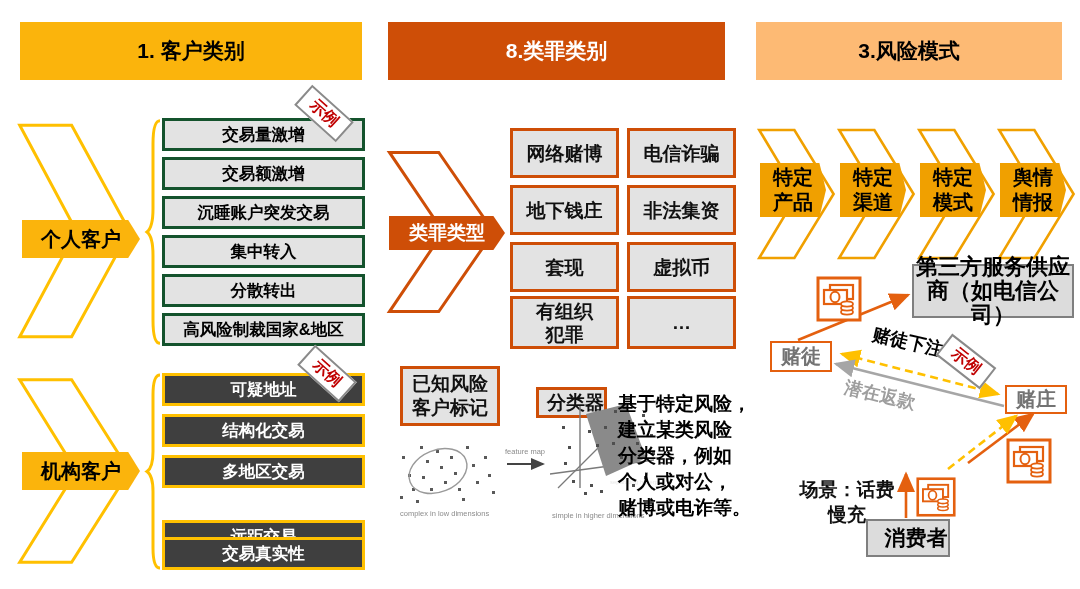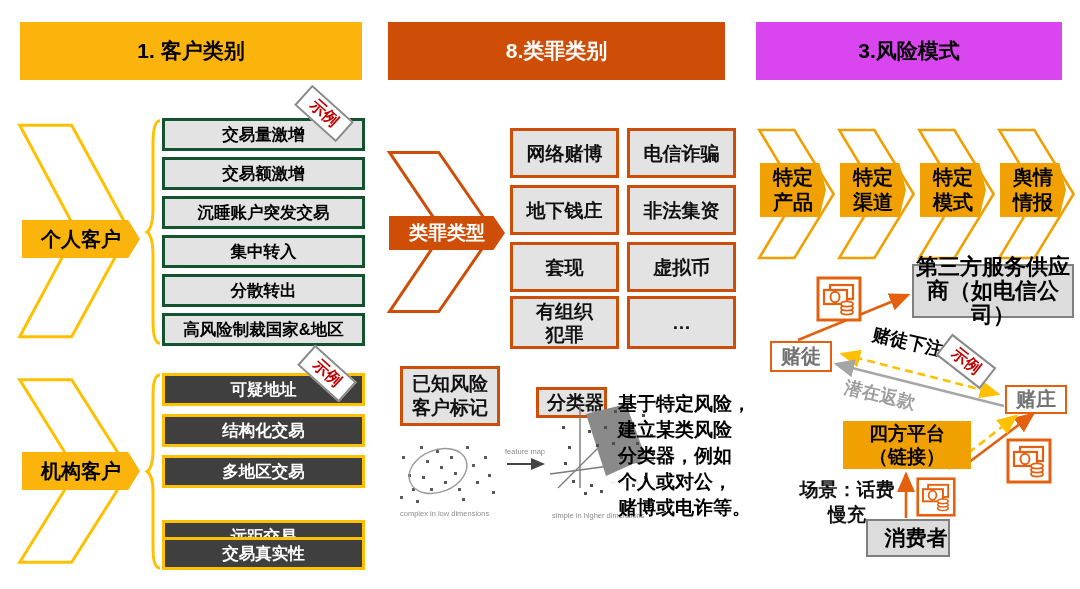--- a/index.html
+++ b/index.html
@@ -10,21 +10,21 @@
     overflow:hidden; font-weight:bold; color:#111;
   }
   .abs { position:absolute; }
   .flexc { display:flex; align-items:center; justify-content:center; text-align:center; }
   .pre { white-space:pre-line; }
 
   
   .hdr { font-size:21px; z-index:2; }
   .hdr1 { background:#FBB40C; color:#000; }
   .hdr2 { background:#CE4E07; color:#fff; }
-  .hdr3 { background:#d946ef; color:#000; }
+  .hdr3 { background:#fdba74; color:#000; }
 
   
   svg.shape { position:absolute; overflow:visible; z-index:1; }
 
   
   .pent { clip-path:polygon(0 0,90% 0,100% 50%,90% 100%,0 100%); z-index:3; }
   .glabel-yellow { background:#FBB40C; color:#000; font-size:20px; }
   .glabel-orange { background:#CE4E07; color:#fff; font-size:19px; }
   .step-label { background:#F0A000; color:#000; font-size:20px; line-height:25px; }
 
@@ -228,22 +228,20 @@
 渠道</div>
   <div class="abs flexc pent step-label pre" style="left:920px;top:163px;width:66px;height:54px;">特定
 模式</div>
   <div class="abs flexc pent step-label pre" style="left:1000px;top:163px;width:66px;height:54px;">舆情
 情报</div>
 
   <div class="abs flexc graynode pre" style="left:912px;top:264px;width:162px;height:54px;font-size:22px;line-height:24px;">第三方服务供应
 商（如电信公司）</div>
   <div class="abs flexc whitenode" style="left:770px;top:341px;width:62px;height:31px;">赌徒</div>
   <div class="abs flexc whitenode" style="left:1005px;top:385px;width:62px;height:29px;">赌庄</div>
-  <div class="abs flexc orangenode pre" style="left:843px;top:421px;width:128px;height:48px;">四方平台
-（链接）</div>
   <div class="abs flexc pre" style="left:791px;top:477px;width:112px;font-size:19px;line-height:25px;z-index:3;">场景：话费
 慢充</div>
   <div class="abs flexc graynode" style="left:866px;top:519px;width:84px;height:38px;font-size:21px;padding-left:16px;">消费者</div>
 
   <div class="edge-label" style="left:872px;top:330px;color:#000;transform:rotate(13deg);">赌徒下注</div>
   <div class="edge-label" style="left:844px;top:383px;color:#9e9e9e;transform:rotate(13deg);">潜在返款</div>
 
   <div class="stamp" style="left:938px;top:348px;transform:rotate(38deg);">示例</div>
 
   <svg class="abs" style="left:816px;top:276px;z-index:4;" width="46" height="46" viewBox="0 0 46 46">

